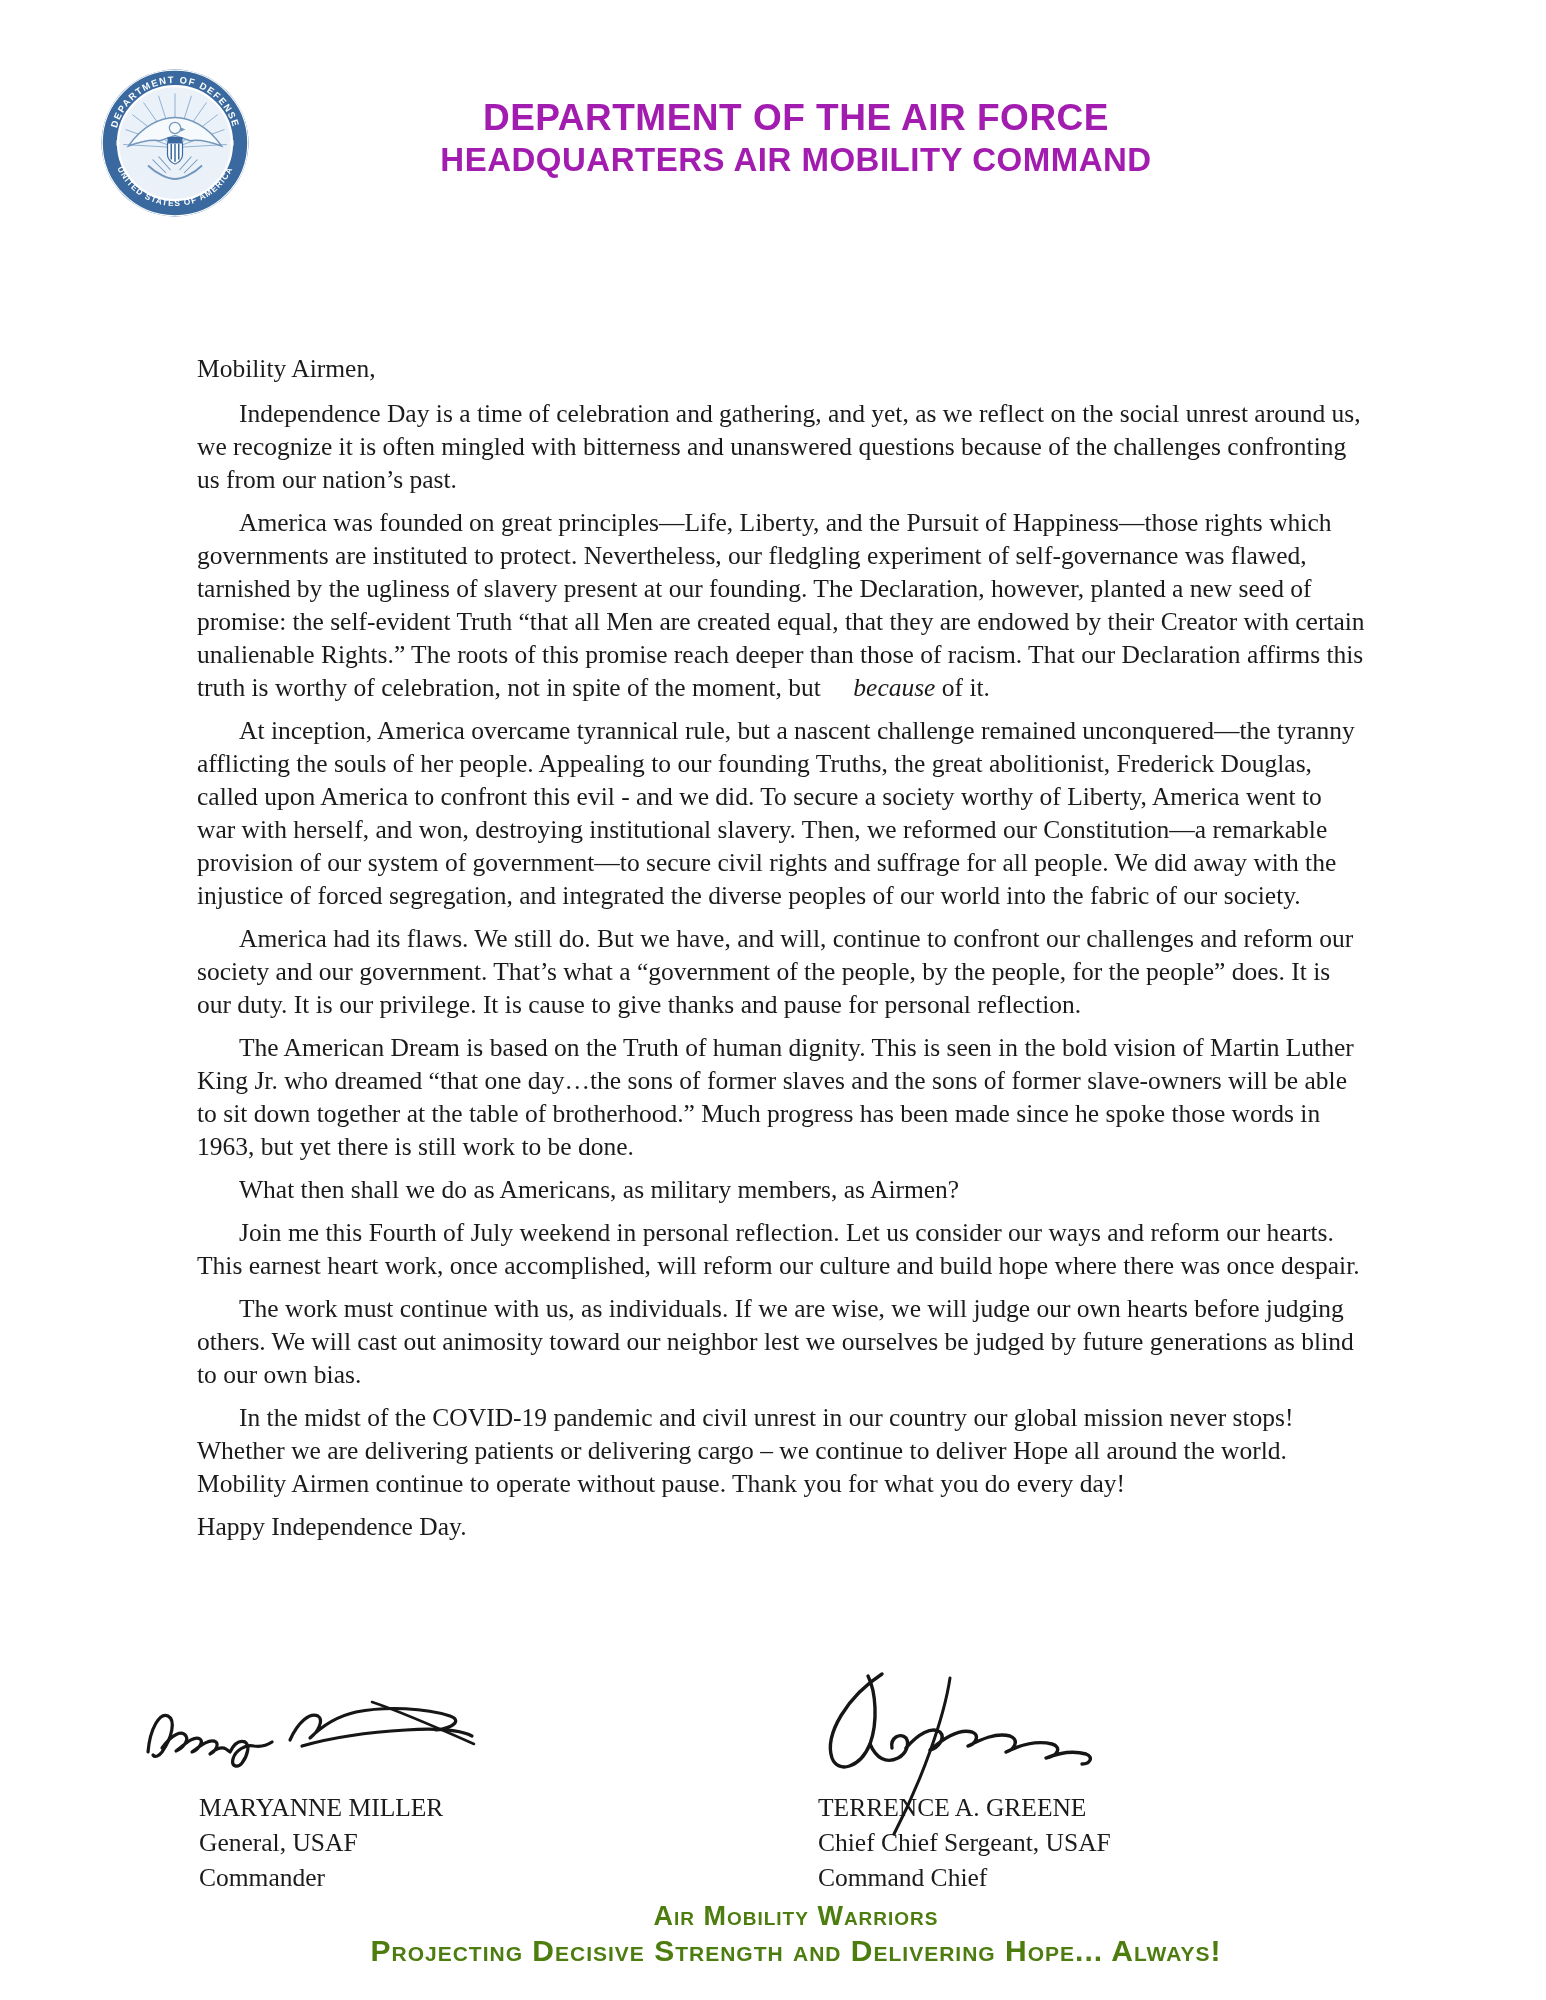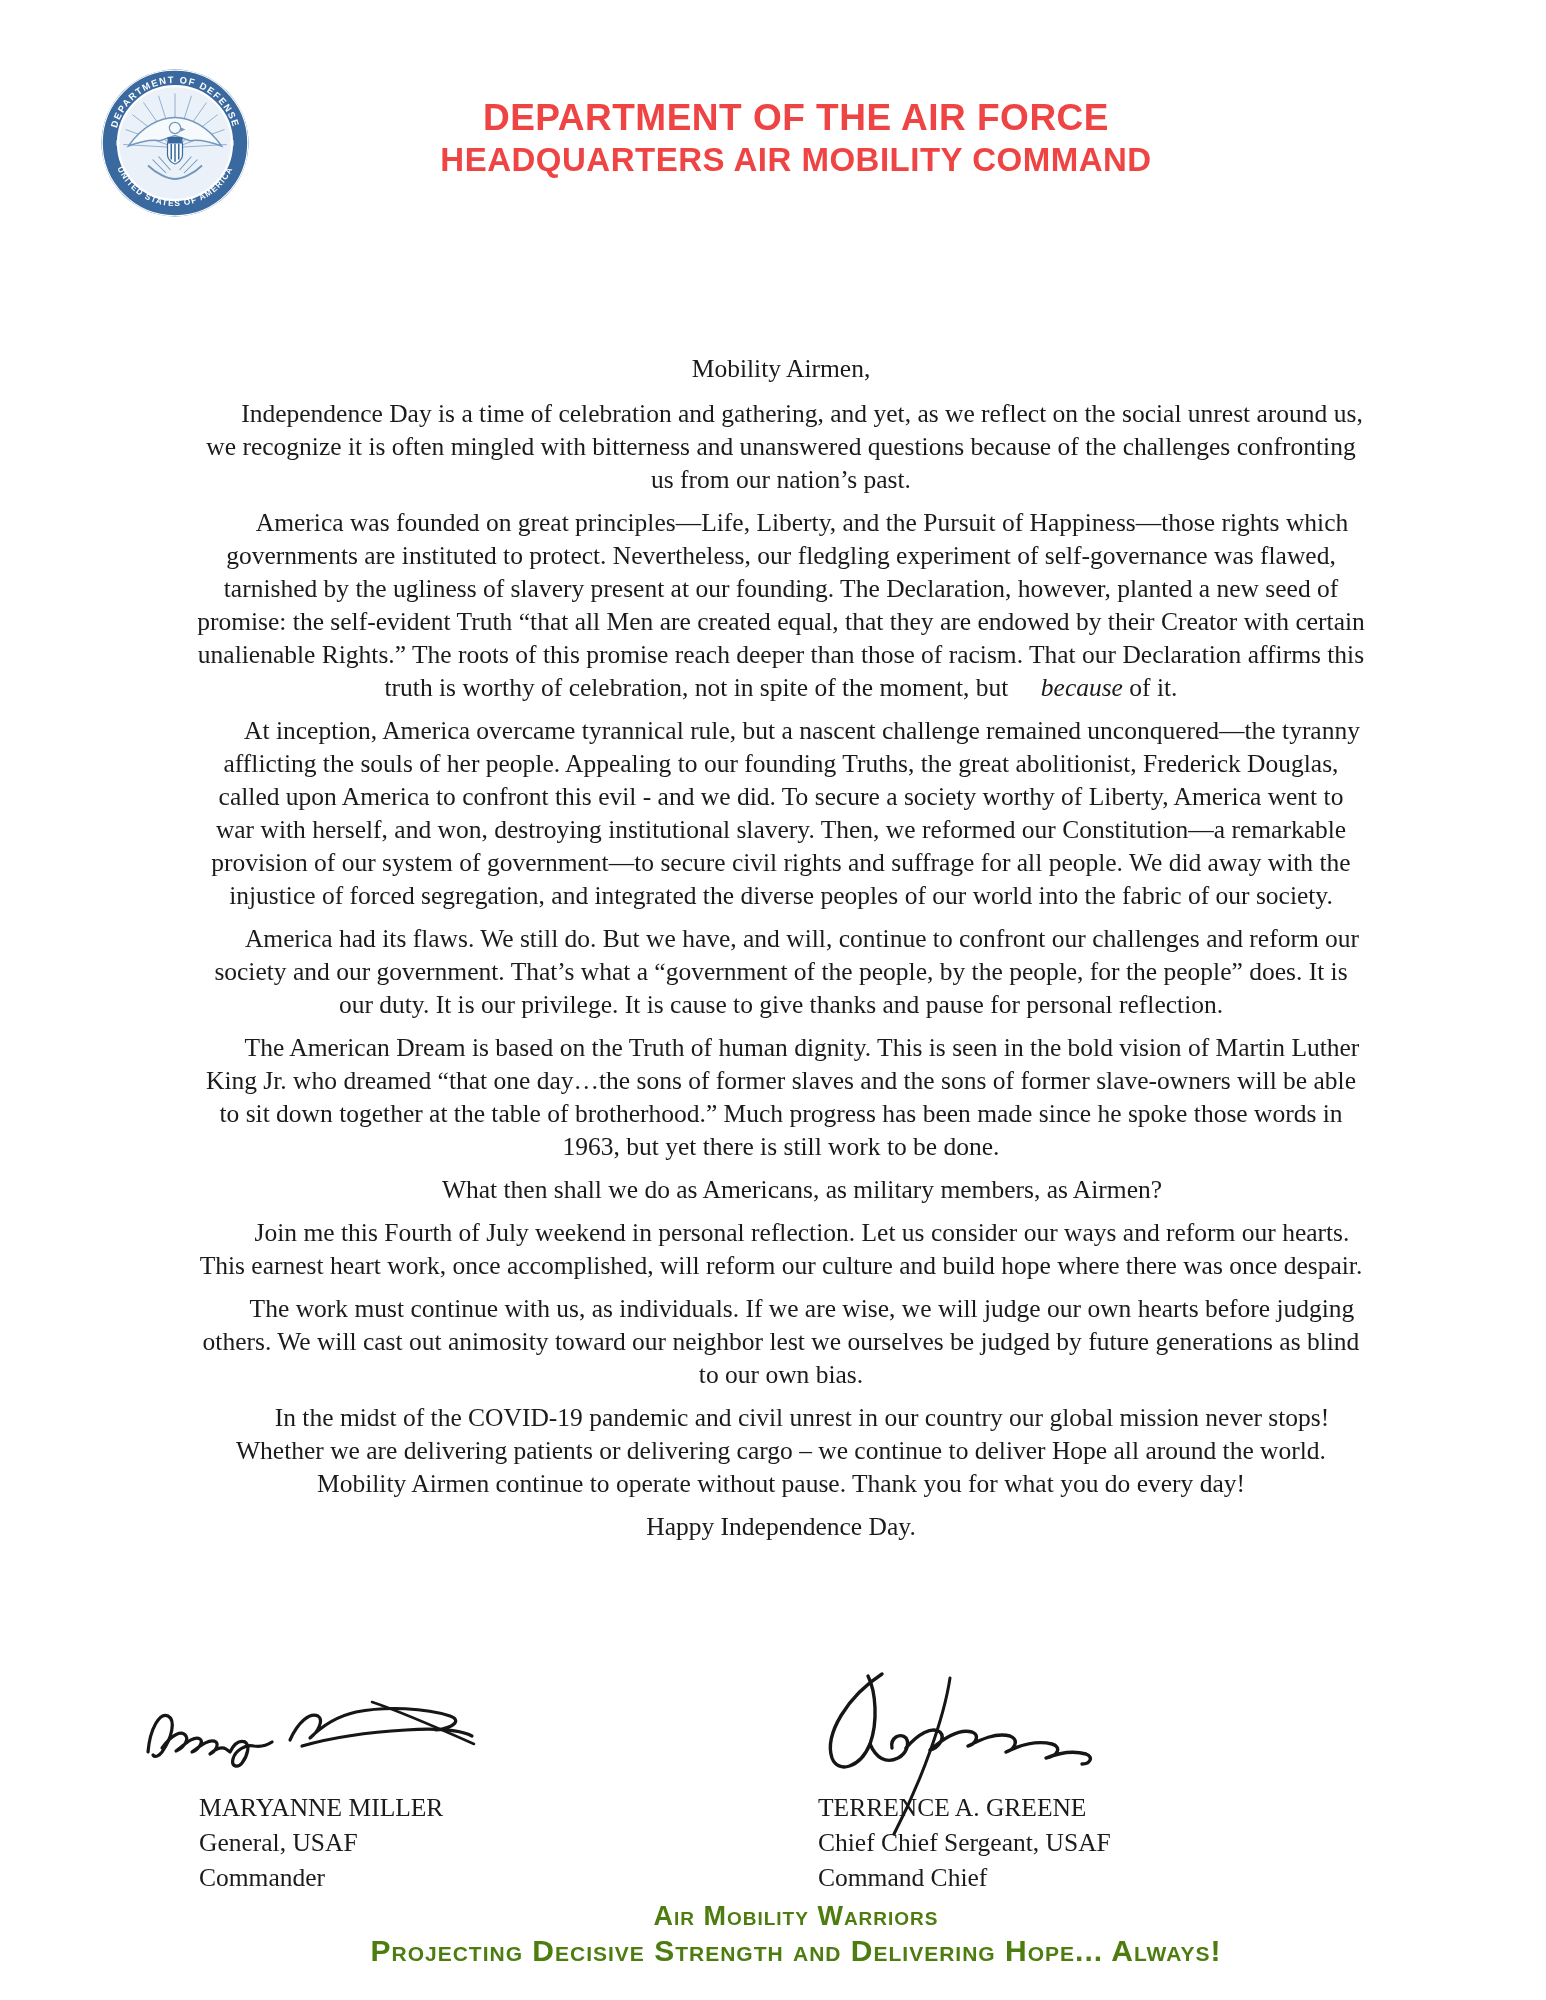--- a/index.html
+++ b/index.html
@@ -8,28 +8,28 @@
     font-family:"Liberation Serif", serif;color:#1b1b1b;
     -webkit-font-smoothing:antialiased;
   }
   .page{position:absolute;inset:0;overflow:hidden;}
 
   
   .letterhead{position:absolute;top:66px;left:0;width:100%;height:170px;}
   .seal{position:absolute;left:100px;top:2px;width:150px;height:150px;}
   .titles{position:absolute;left:0;top:30px;width:100%;text-align:center;
           padding-left:46px;box-sizing:border-box;
-          font-family:"Liberation Sans", sans-serif;font-weight:bold;color:#ef4444;}
+          font-family:"Liberation Sans", sans-serif;font-weight:bold;color:#a21caf;}
   .title1{font-size:37px;letter-spacing:0.5px;line-height:44px;}
   .title2{font-size:33px;letter-spacing:0.5px;line-height:40px;}
 
   
   .letter{position:absolute;top:352px;left:197px;width:1168px;
           font-size:25.5px;line-height:33px;text-align:left;}
-  .letter p{margin:0 0 10px 0;text-indent:42px;text-align:center;}
+  .letter p{margin:0 0 10px 0;text-indent:42px;}
   .letter p.salutation{text-indent:0;margin-bottom:12px;}
   .letter p.closing{text-indent:0;margin-top:10px;}
   .letter em{font-style:italic;margin-left:26px;}
 
   
   .sig-ink{position:absolute;pointer-events:none;}
   .sig-ink path{fill:none;stroke:#161616;stroke-linecap:round;stroke-linejoin:round;}
   .sig-left-ink{left:138px;top:1686px;width:345px;height:100px;}
   .sig-right-ink{left:798px;top:1668px;width:325px;height:178px;z-index:3;}
   .sig-block{position:absolute;font-size:25.5px;line-height:35px;}

